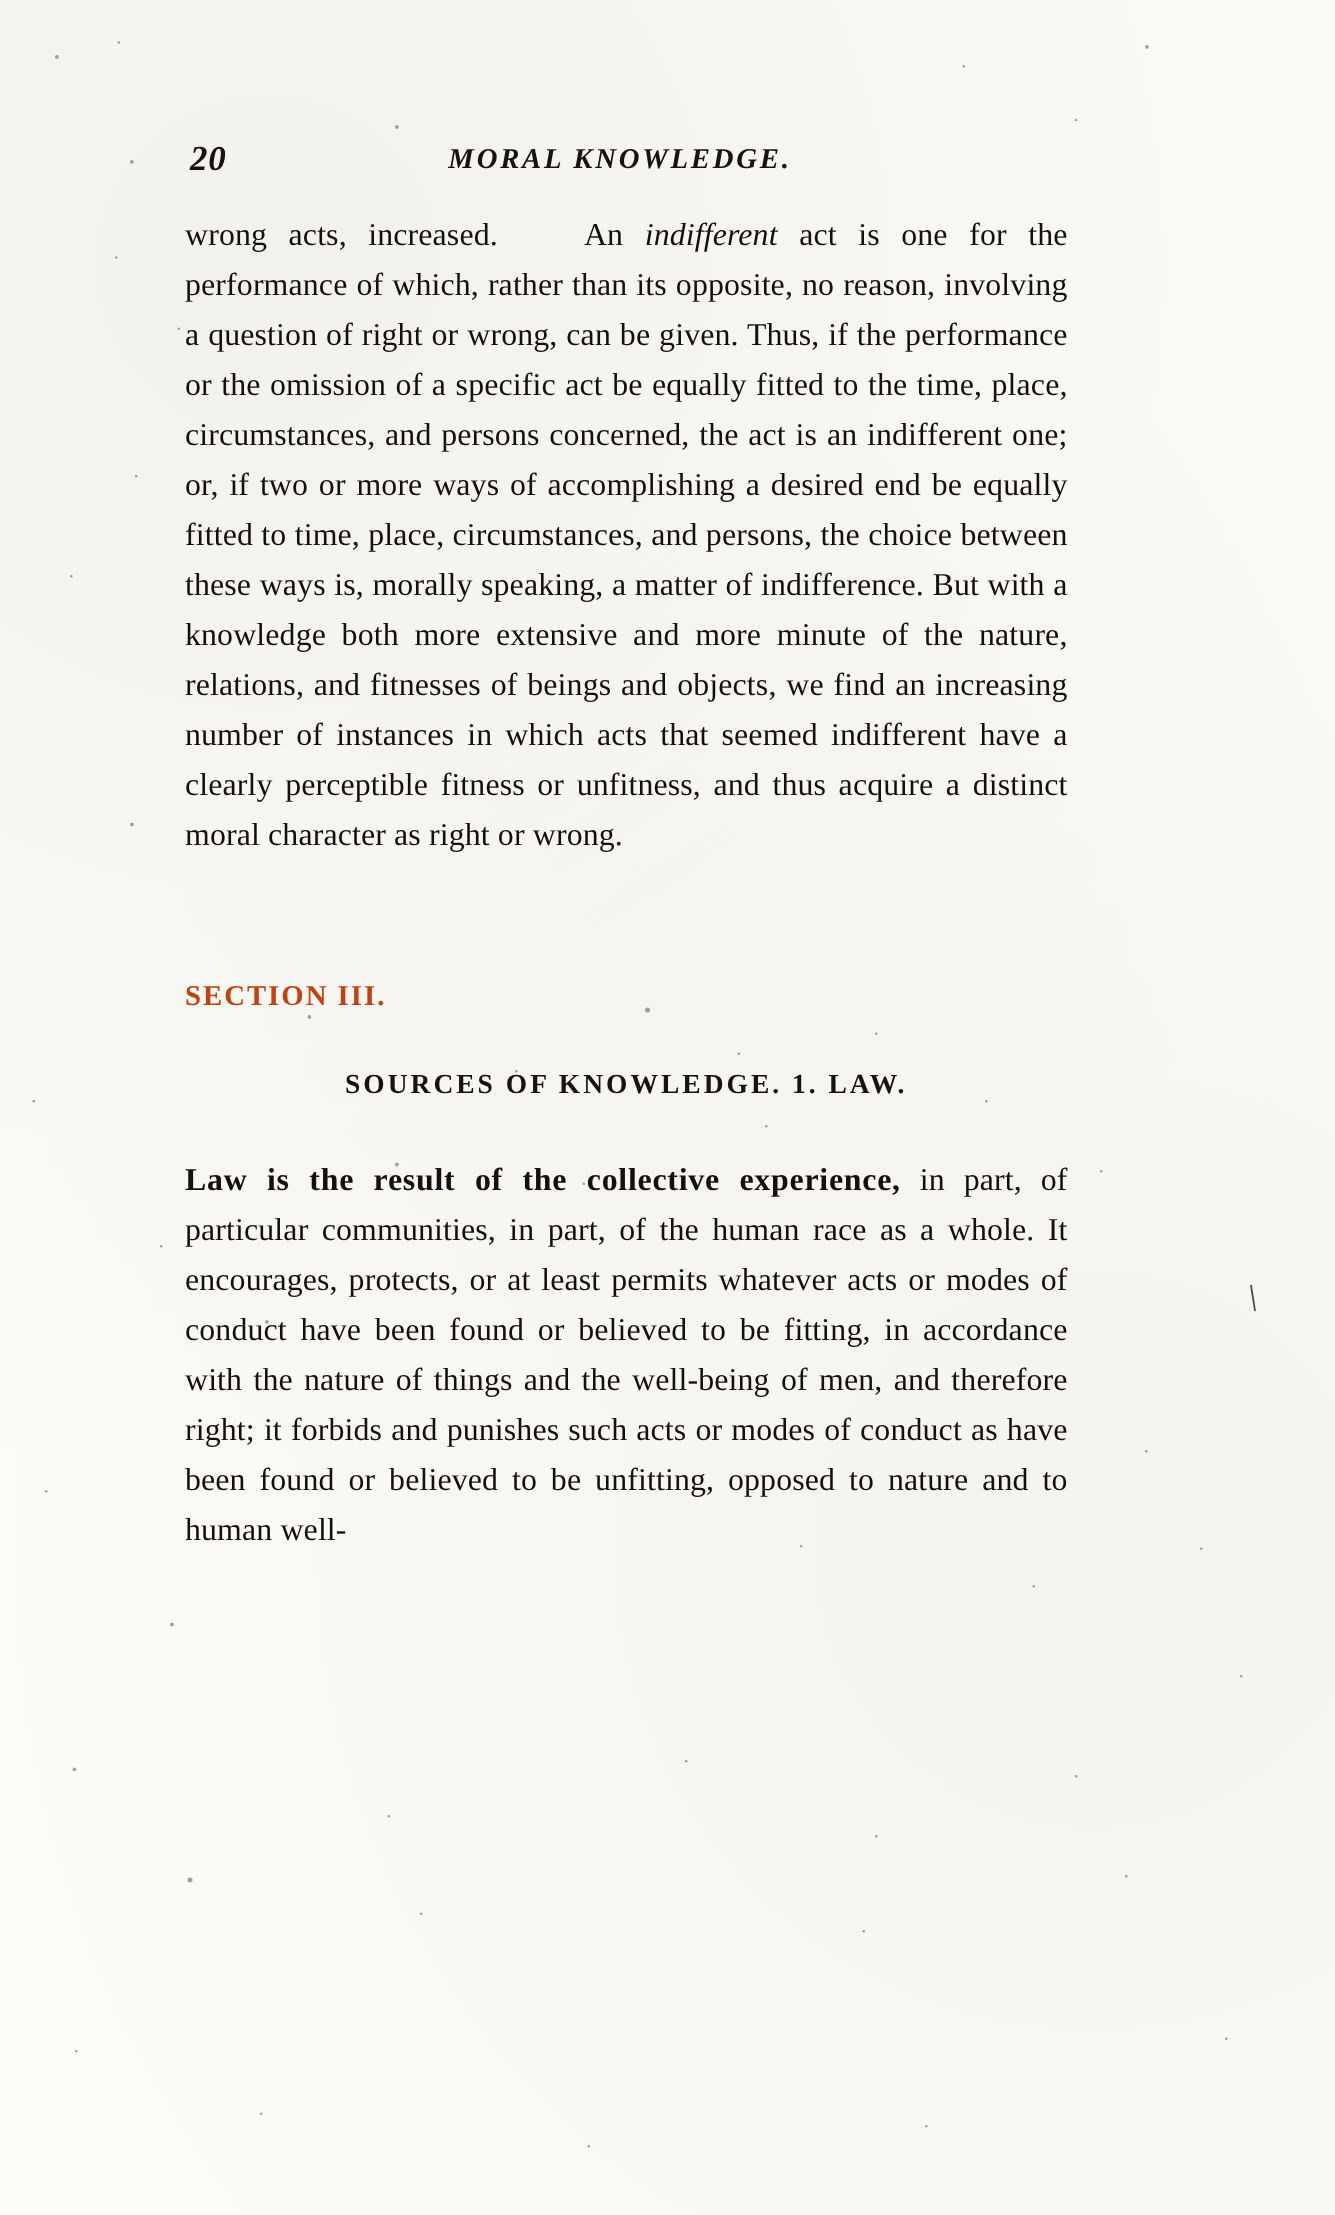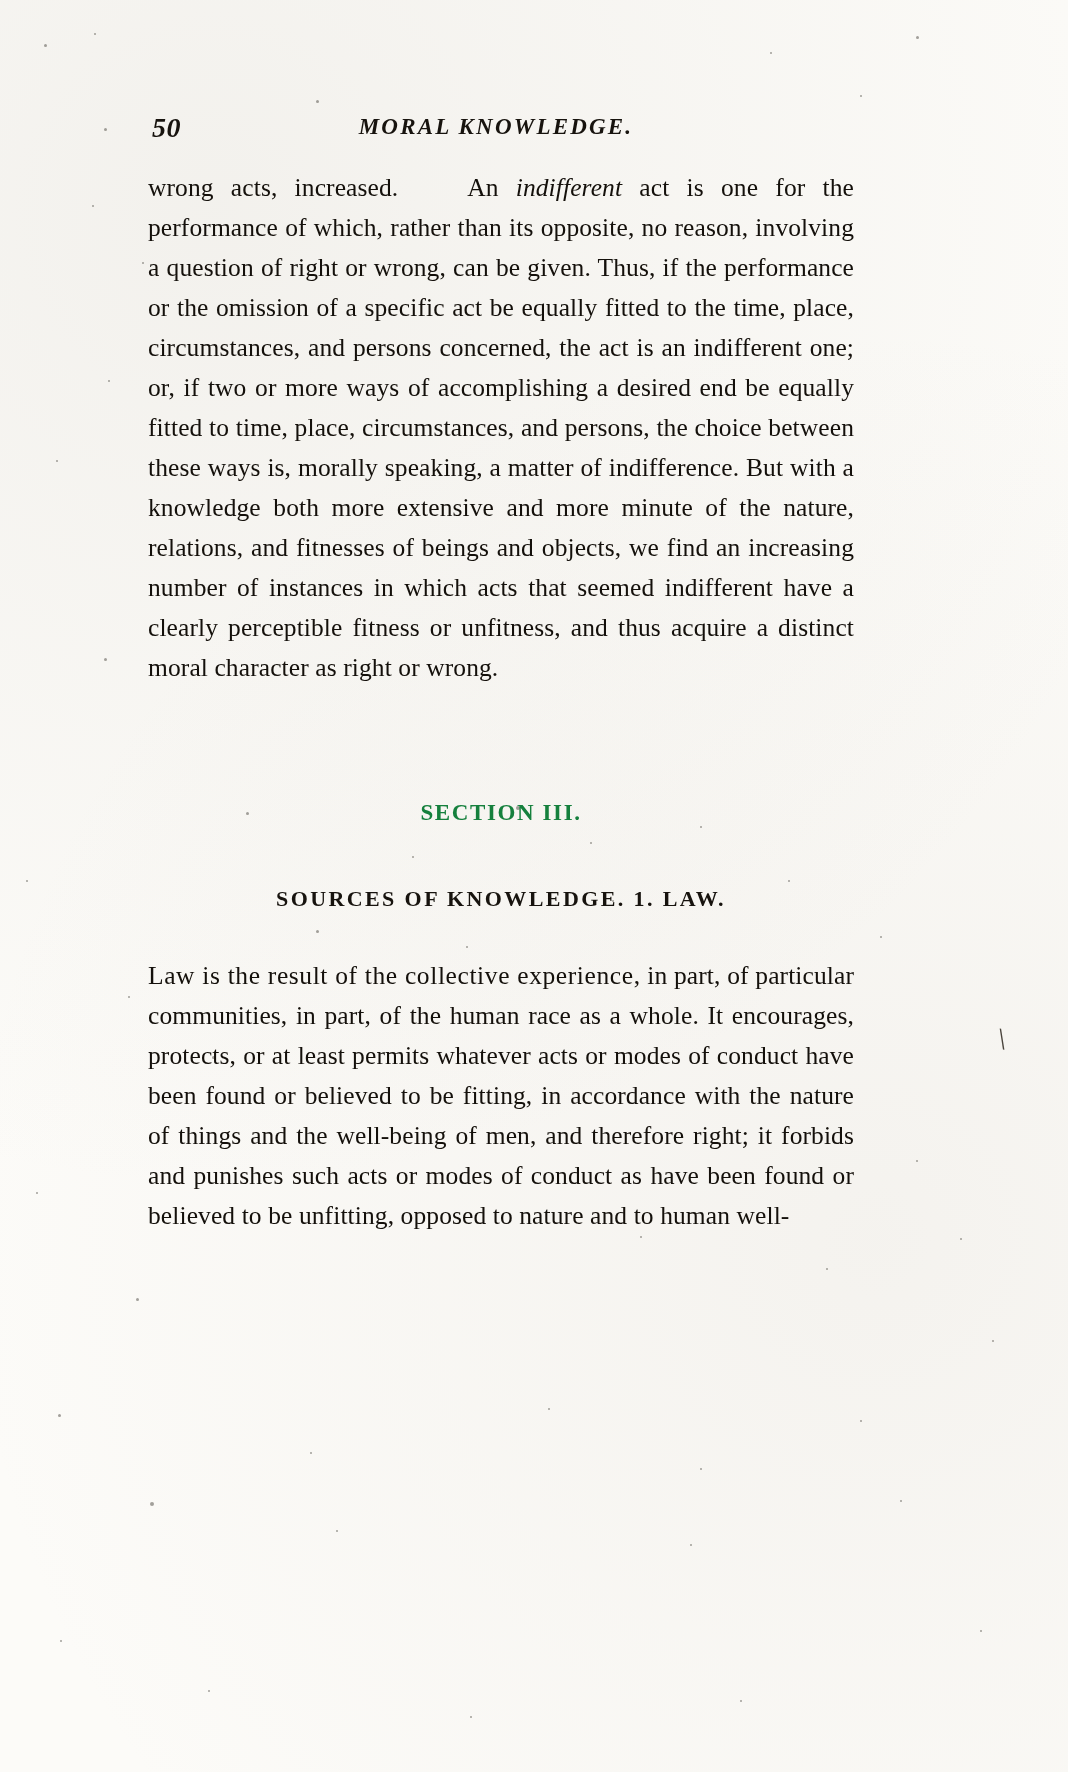--- a/index.html
+++ b/index.html
@@ -77,42 +77,42 @@
   p.para {
     margin: 0;
     font-size: 25.5px;
     line-height: 40px;
     text-align: justify;
     text-justify: inter-word;
     color: #14100b;
     letter-spacing: 0.1px;
   }
   .section-title {
-    margin: 16px;
-    text-align: center;
+    margin: 0;
+    text-align: left;
     font-size: 23px;
     font-weight: 700;
     letter-spacing: 1.6px;
     padding-top: 96px;
-    color: #15803d;
+    color: #c2410c;
   }
   .section-sub {
     margin: 0;
     text-align: center;
     font-size: 22px;
     font-weight: 700;
     letter-spacing: 2.4px;
     padding-top: 44px;
     color: #17130e;
   }
   .after-sub {
     padding-top: 44px;
   }
   .lead {
-    font-weight: 400;
+    font-weight: 700;
     letter-spacing: 0.6px;
   }
   em {
   }
   .margin-mark {
     position: absolute;
     right: 62px;
     top: 1022px;
     font-size: 30px;
     color: #4a443c;
@@ -168,21 +168,21 @@
     <div class="speck" style="left: 980px; top: 1630px; width: 2px; height: 2px;"></div>
     <div class="speck" style="left: 992px; top: 1340px; width: 2px; height: 2px;"></div>
     <div class="speck" style="left: 26px; top: 880px; width: 2px; height: 2px;"></div>
     <div class="speck" style="left: 640px; top: 1236px; width: 2px; height: 2px;"></div>
     <div class="speck" style="left: 826px; top: 1268px; width: 2px; height: 2px;"></div>
   </div>
 
 <div class="content">
 
   <div class="header">
-    <div class="folio">50</div>
+    <div class="folio">20</div>
     <div class="running-head">MORAL KNOWLEDGE.</div>
   </div>
 
   <div class="textblock">
 
     <p class="para"><span>wrong acts, increased.</span>&nbsp;&nbsp;&nbsp;&nbsp;<span>An </span><em>indifferent</em><span> act is one for the performance of which, rather than its opposite, no reason, involving a question of right or wrong, can be given.   Thus, if the performance or the omission of a specific act be equally fitted to the time, place, circumstances, and persons concerned, the act is an indifferent one; or, if two or more ways of accomplishing a desired end be equally fitted to time, place, circumstances, and persons, the choice between these ways is, morally speaking, a matter of indifference. But with a knowledge both more extensive and more minute of the nature, relations, and fitnesses of beings and objects, we find an increasing number of instances in which acts that seemed indifferent have a clearly perceptible fitness or unfitness, and thus acquire a distinct moral character as right or wrong.</span></p>
 
     <p class="section-title">SECTION III.</p>
 
     <p class="section-sub">SOURCES OF KNOWLEDGE.   1. LAW.</p>

